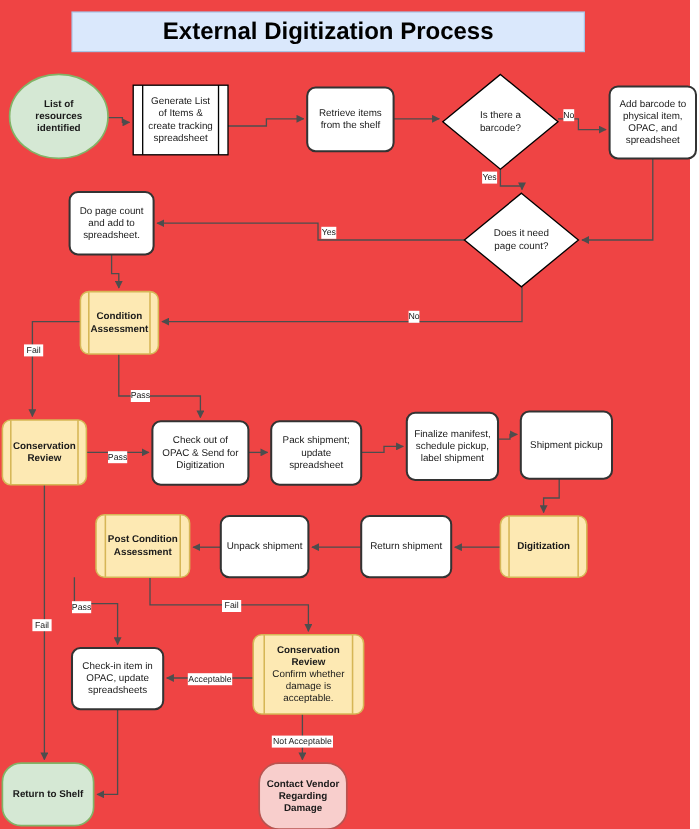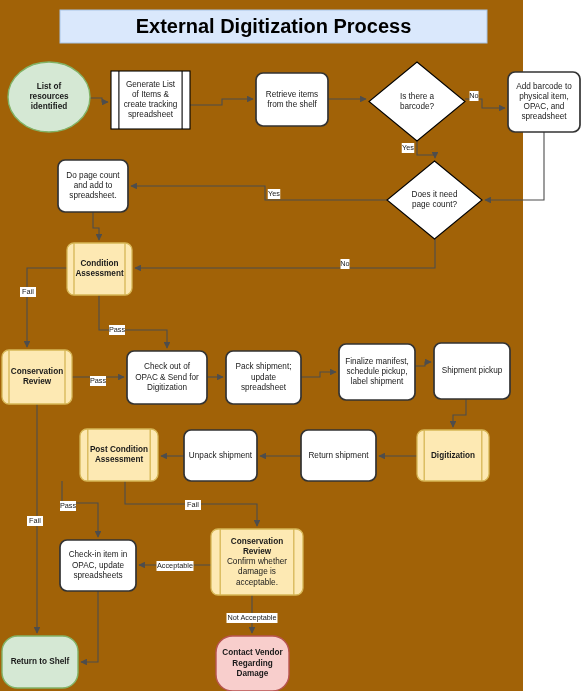--- a/index.html
+++ b/index.html
@@ -8,23 +8,23 @@
     background: #ffffff;
   }
   body {
     width: 583px;
     height: 691px;
     font-family: "Liberation Sans", sans-serif;
     overflow: hidden;
   }
   #canvas {
     position: relative;
-    width: 523px;
+    width: 575px;
     height: 691px;
-    background: #a16207;
+    background: #ef4444;
   }
   svg#flow {
     position: absolute;
     left: 0;
     top: 0;
     width: 583px;
     height: 691px;
     display: block;
   }
   .node-text {

